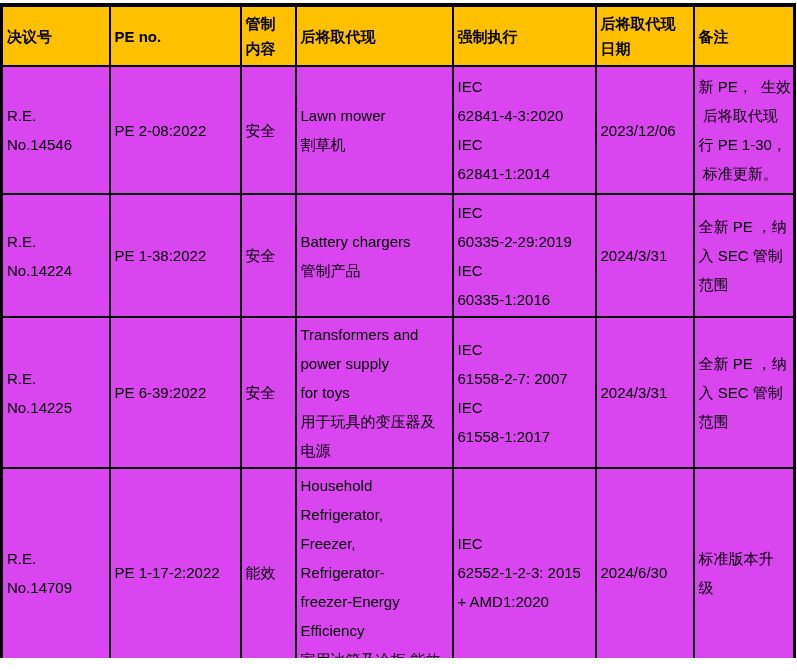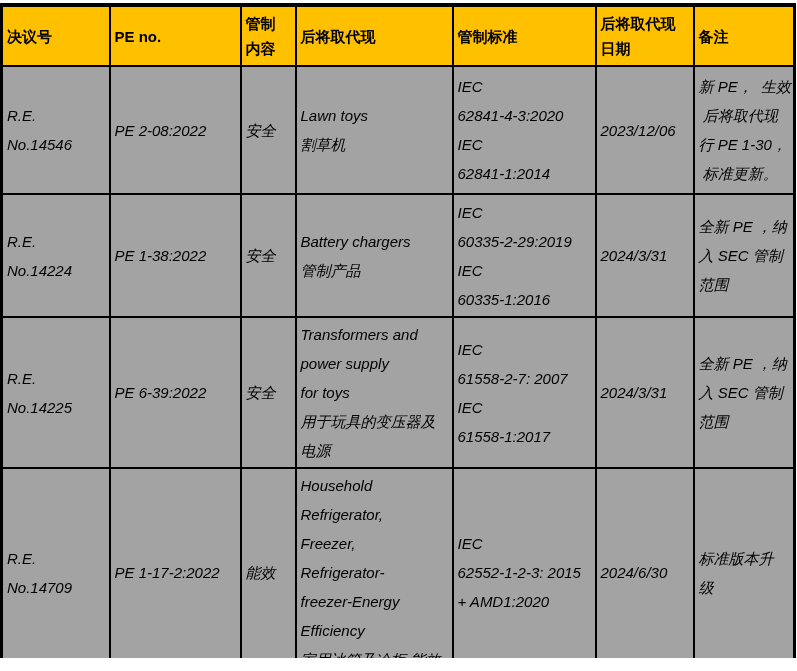--- a/index.html
+++ b/index.html
@@ -36,24 +36,23 @@
     color: #000;
     font-size: 15px;
   }
   .reg-table th {
     background: #FFC000;
     font-weight: bold;
     line-height: 25px;
     height: 54px;
   }
   .reg-table td {
-    background: #a3a3a3;
+    background: #d946ef;
     font-weight: normal;
     line-height: 29px;
-    font-style: italic;
   }
   tr.row-1 td { height: 122px; }
   tr.row-2 td { height: 117px; }
   tr.row-3 td { height: 139px; }
   tr.row-4 td { height: 196px; }
 </style>
 </head>
 <body>
 
 <div class="page">
@@ -67,33 +66,33 @@
       <col style="width:98px">
       <col style="width:101px">
     </colgroup>
     <thead>
       <tr>
         <th>决议号</th>
         <th>PE no.</th>
         <th>管制
 内容</th>
         <th>后将取代现</th>
-        <th>管制标准</th>
+        <th>强制执行</th>
         <th>后将取代现
 日期</th>
         <th>备注</th>
       </tr>
     </thead>
     <tbody>
       <tr class="row-1">
         <td>R.E.
 No.14546</td>
         <td>PE 2-08:2022</td>
         <td>安全</td>
-        <td>Lawn toys
+        <td>Lawn mower
 割草机</td>
         <td>IEC
 62841-4-3:2020
 IEC
 62841-1:2014</td>
         <td>2023/12/06</td>
         <td>新 PE，  生效
  后将取代现
 行 PE 1-30，
  标准更新。</td>

